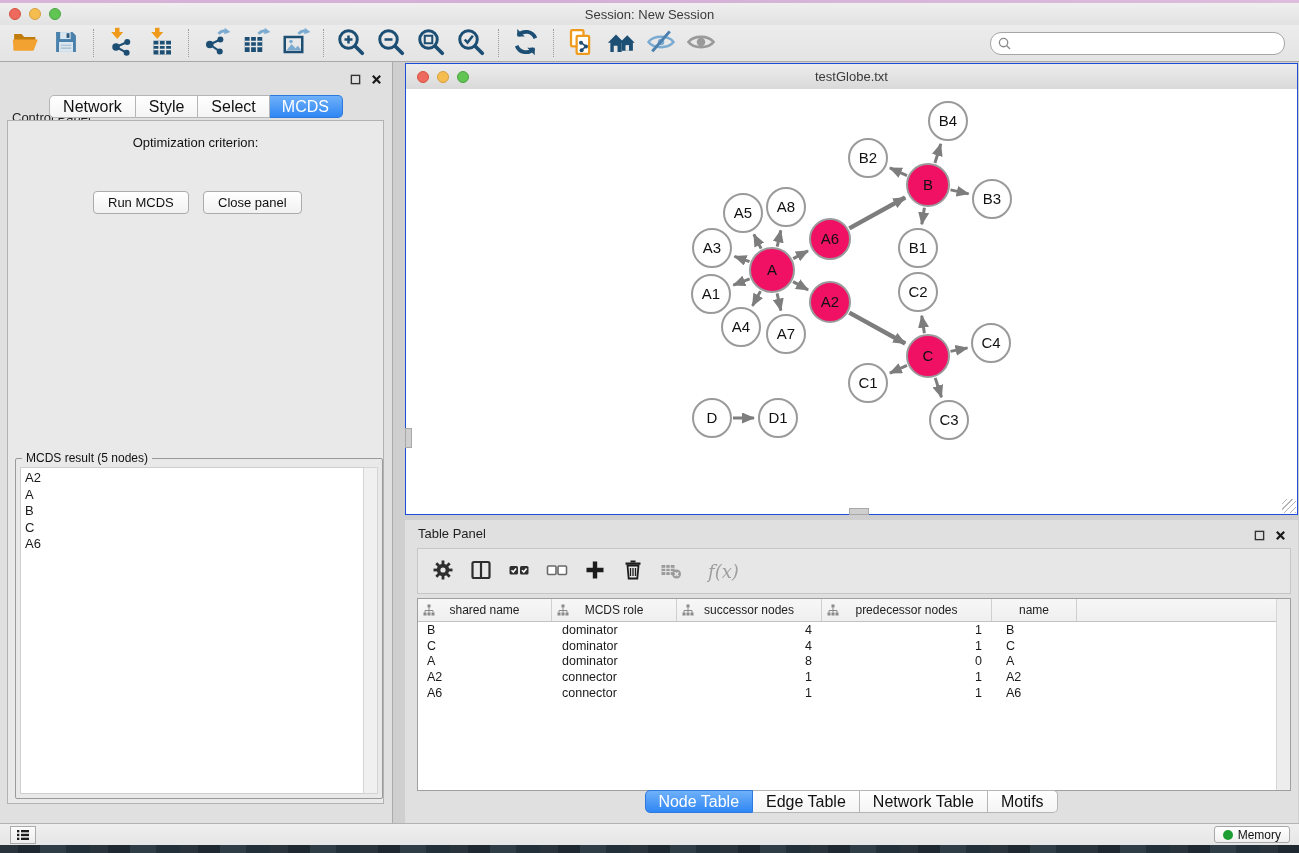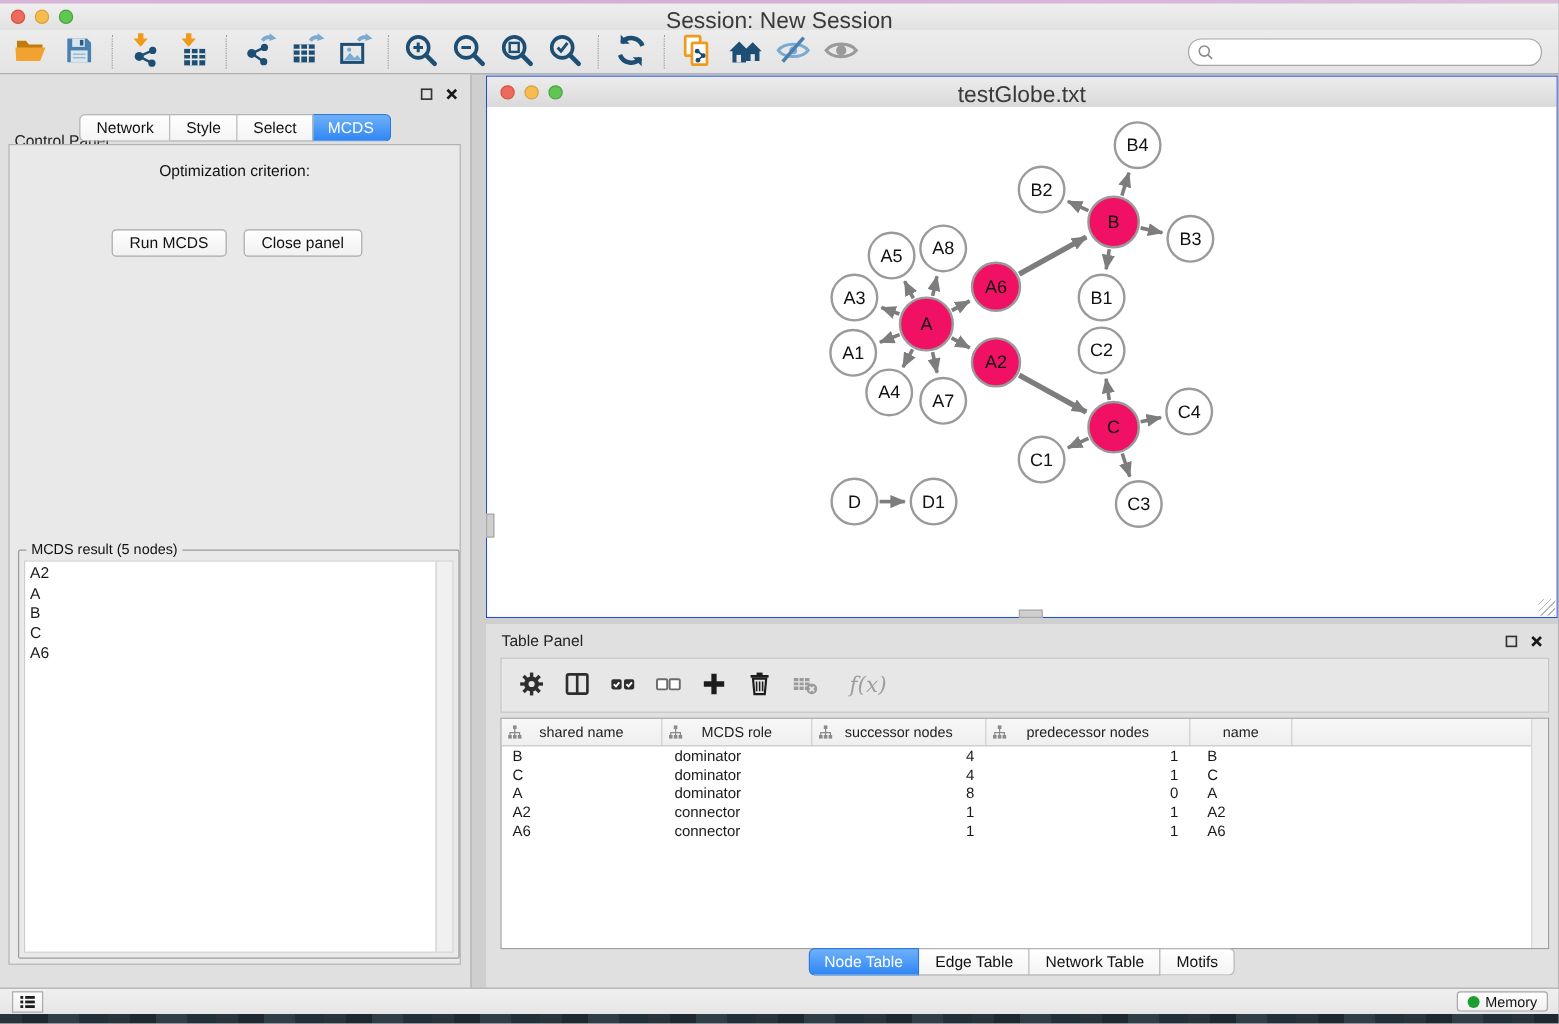--- a/index.html
+++ b/index.html
@@ -13,21 +13,21 @@
     background:repeating-linear-gradient(90deg,#28333c 0 18px,#1e2830 18px 40px,#2e3d46 40px 66px,#223039 66px 90px);}
 
   
   .titlebar{left:0;top:3px;width:100%;height:22px;background:linear-gradient(#efefef,#e2e2e2);
     border-bottom:1px solid #c3c3c3;}
   .lights{position:absolute;left:9px;top:5px;display:flex;gap:8px;}
   .light{width:12px;height:12px;border-radius:50%;display:inline-block;box-sizing:border-box;}
   .light.red{background:#ee6a5f;border:1px solid #d5523f;}
   .light.yellow{background:#f5bd4f;border:1px solid #d8a040;}
   .light.green{background:#61c554;border:1px solid #4aa33f;}
-  .win-title{position:absolute;left:0;right:0;top:4px;text-align:center;font-size:19px;color:#3a3a3a;}
+  .win-title{position:absolute;left:0;right:0;top:4px;text-align:center;font-size:13px;color:#3a3a3a;}
 
   
   .toolbar{left:0;top:25px;width:100%;height:37px;background:linear-gradient(#ececec,#e4e4e4);
     border-bottom:1px solid #a9a9a9;display:flex;align-items:center;padding:0 6px;box-sizing:border-box;}
   .tb-group{display:flex;align-items:center;}
   .tb-sep{width:0;height:28px;border-left:1px dotted #9a9a9a;margin:0 7px;}
   .tb-btn{width:40px;height:34px;display:flex;align-items:center;justify-content:center;background:transparent;border:0;padding:0;}
   .search-wrap{margin-left:auto;margin-right:8px;position:relative;width:293px;height:21px;
     background:#fff;border:1px solid #a6a6a6;border-radius:11px;}
   .search-wrap svg{position:absolute;left:7px;top:4px;}
@@ -36,21 +36,21 @@
 
   
   .control-panel{left:0;top:62px;width:393px;height:761px;background:#e0e0e0;border-right:1px solid #ababab;box-sizing:border-box;}
   .panel-title{font-size:13px;color:#222;}
   .cp-title{position:absolute;left:12px;top:8px;margin-top:40px;}
   .panel-ctrls{position:absolute;display:flex;gap:10px;align-items:center;}
   .cp-ctrls{right:10px;top:9px;}
   .tabs-row{position:absolute;display:flex;}
   .cp-tabs{left:0;right:0;top:33px;justify-content:center;}
   .tab{height:21px;line-height:21px;padding:0 13px;background:linear-gradient(#ffffff,#f4f4f4);
-    border:1px solid #b5b5b5;border-left:none;font-size:13px;color:#111;cursor:default;}
+    border:1px solid #b5b5b5;border-left:none;font-size:16px;color:#111;cursor:default;}
   .tab:first-child{border-left:1px solid #b5b5b5;border-radius:5px 0 0 5px;}
   .tab:last-child{border-radius:0 5px 5px 0;}
   .tab.active{background:linear-gradient(#6fb1f9,#2f86f4);color:#fff;border-color:#2d7ade;padding-left:12px;}
   .cp-content{position:absolute;left:7px;top:58px;width:377px;height:684px;background:#e9e9e9;
     border:1px solid #b2b2b2;box-sizing:border-box;}
   .opt-label{position:absolute;left:0;right:0;top:14px;text-align:center;font-size:13px;color:#111;}
   .dropdown{position:absolute;left:36px;top:37px;width:294px;height:24px;background:#fff;
     border:1px solid #989898;border-radius:3px;box-sizing:border-box;}
   .dropdown .dd-text{position:absolute;left:9px;top:4px;font-size:13px;color:#111;white-space:nowrap;}
   .dd-stepper{position:absolute;right:-1px;top:-1px;width:21px;height:24px;border-radius:4px;

